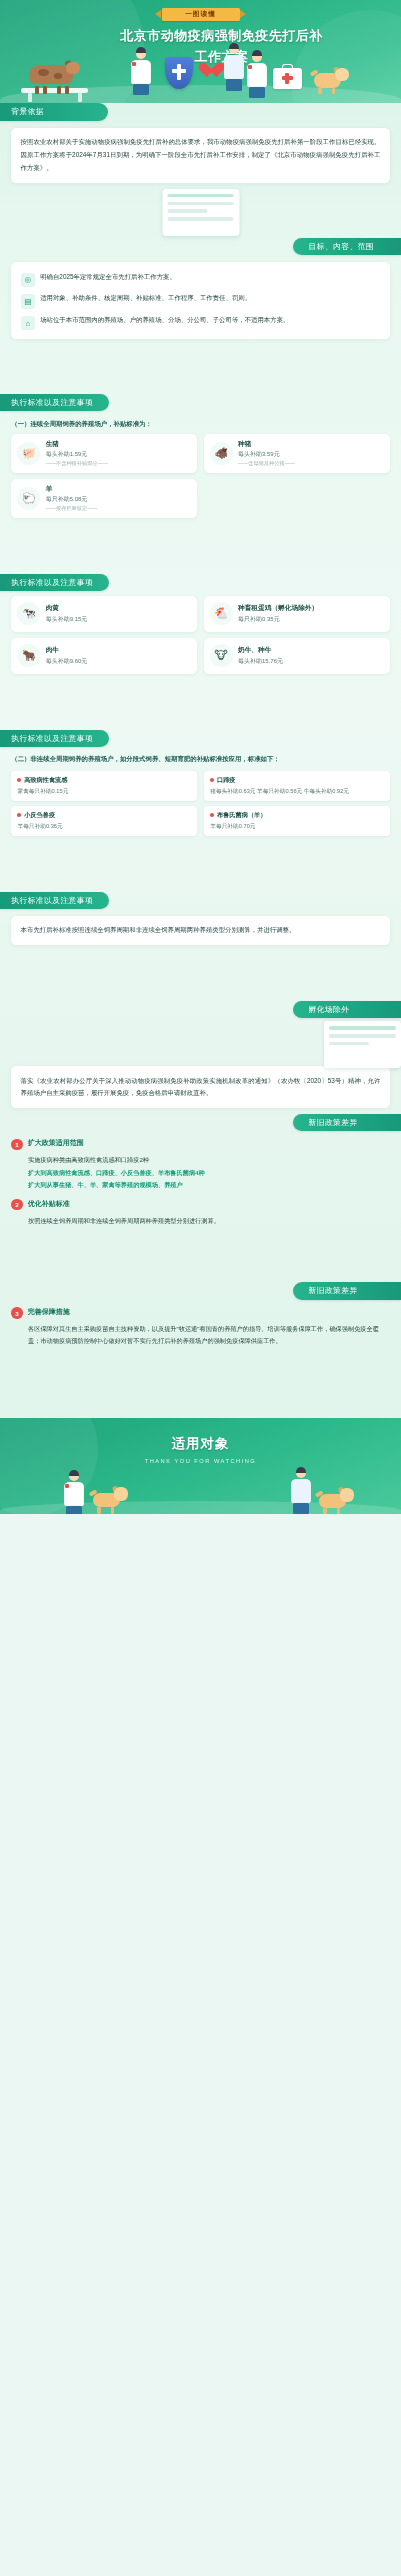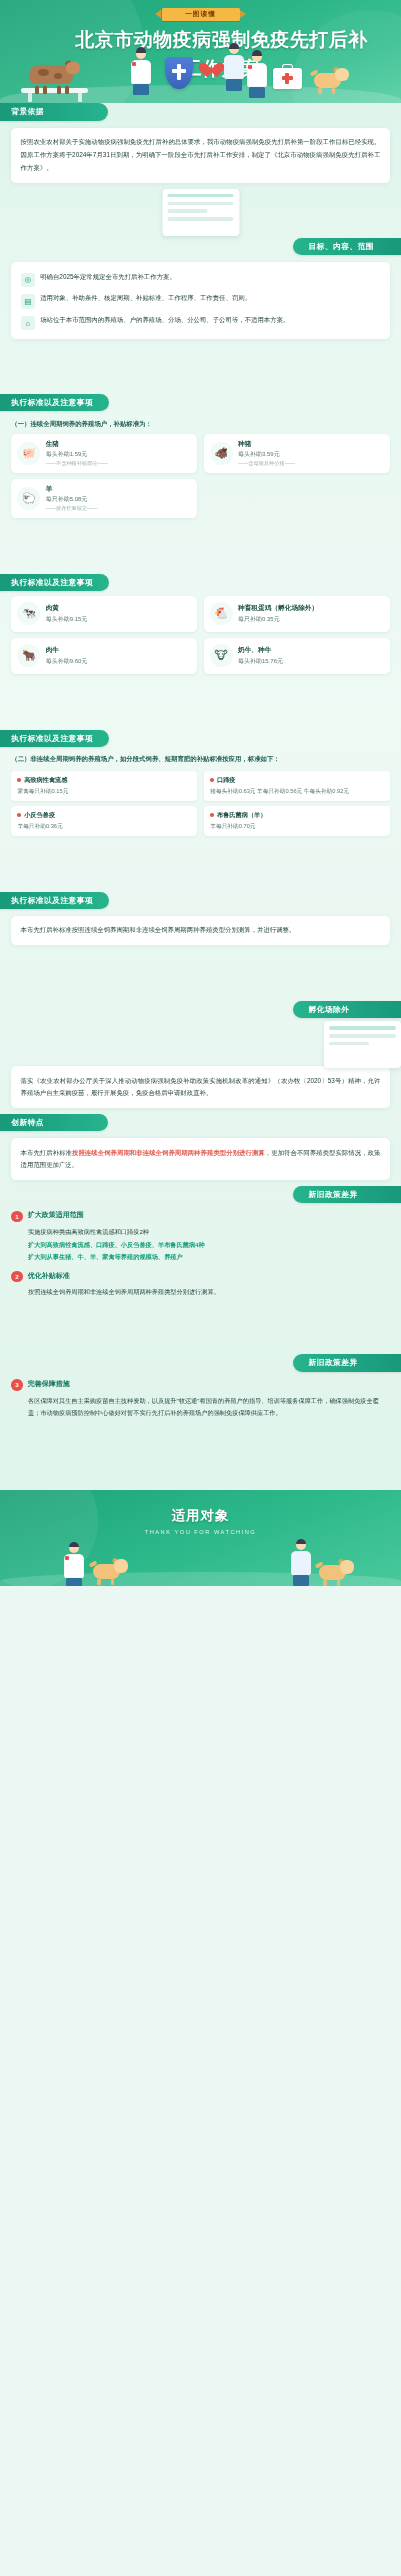--- a/index.html
+++ b/index.html
@@ -58,21 +58,21 @@
     border-bottom: 4.1px solid transparent;
   }
   .hero-ribbon:before { left:-6.2px; border-right: 6.2px solid #d89b2c; }
   .hero-ribbon:after { right:-6.2px; border-left: 6.2px solid #d89b2c; }
 
   .hero-title {
     position: relative;
     text-align: center;
     color: #fff;
     margin-top: 6.2px;
-    font-size: 19px;
+    font-size: 13px;
     font-weight: bold;
     letter-spacing: 0.5px;
     text-shadow: 0 1px 2.1px rgba(0,60,40,0.35);
     padding-left: 42px;
   }
   .hero-title .line2 {
     display:block;
     margin-top: 3.1px;
   }
 
@@ -161,21 +161,21 @@
     height: 17.5px;
   }
   .sec-head .bar {
     position:absolute; left:0; top:0;
     height: 17.5px;
     min-width: 108px;
     padding: 0 15.5px 0 11.3px;
     background: linear-gradient(90deg,#18997a 0%, #26b48d 100%);
     color:#fff;
     font-size: 7.7px;
-    font-weight: bold;
+    font-weight: normal;
     line-height: 17.5px;
     border-radius: 0 9.3px 9.3px 0;
     letter-spacing: 0.5px;
     box-shadow: 0 1px 2.6px rgba(0,0,0,.1);
   }
   .sec-head.right .bar {
     left:auto; right:0;
     padding: 0 11.3px 0 15.5px;
     border-radius: 9.3px 0 0 9.3px;
     background: linear-gradient(270deg,#18997a 0%, #26b48d 100%);
@@ -532,28 +532,20 @@
         <div class="board">
           <div class="ln g"></div>
           <div class="ln"></div>
           <div class="ln s"></div>
         </div>
       </div>
     </div>
     <div class="card">落实《农业农村部办公厅关于深入推动动物疫病强制免疫补助政策实施机制改革的通知》（农办牧〔2020〕53号）精神，允许养殖场户自主采购疫苗，履行开展免疫，免疫合格后申请财政直补。</div>
   </div>
 
-  <div class="sec-wrap">
-    <div class="sec-head">
-      <div class="bar">创新特点</div>
-    </div>
-    <div class="card">
-      <span>本市先打后补标准</span><span class="em-red">按照连续全饲养周期和非连续全饲养周期两种养殖类型分别进行测算</span><span>，更加符合不同养殖类型实际情况，政策适用范围更加广泛。</span>
-    </div>
-  </div>
 
   <div class="sec-wrap">
     <div class="sec-head right">
       <div class="bar">新旧政策差异</div>
     </div>
 
     <div class="num-row">
       <div class="num-badge">1</div>
       <div class="num-title">扩大政策适用范围</div>
     </div>

